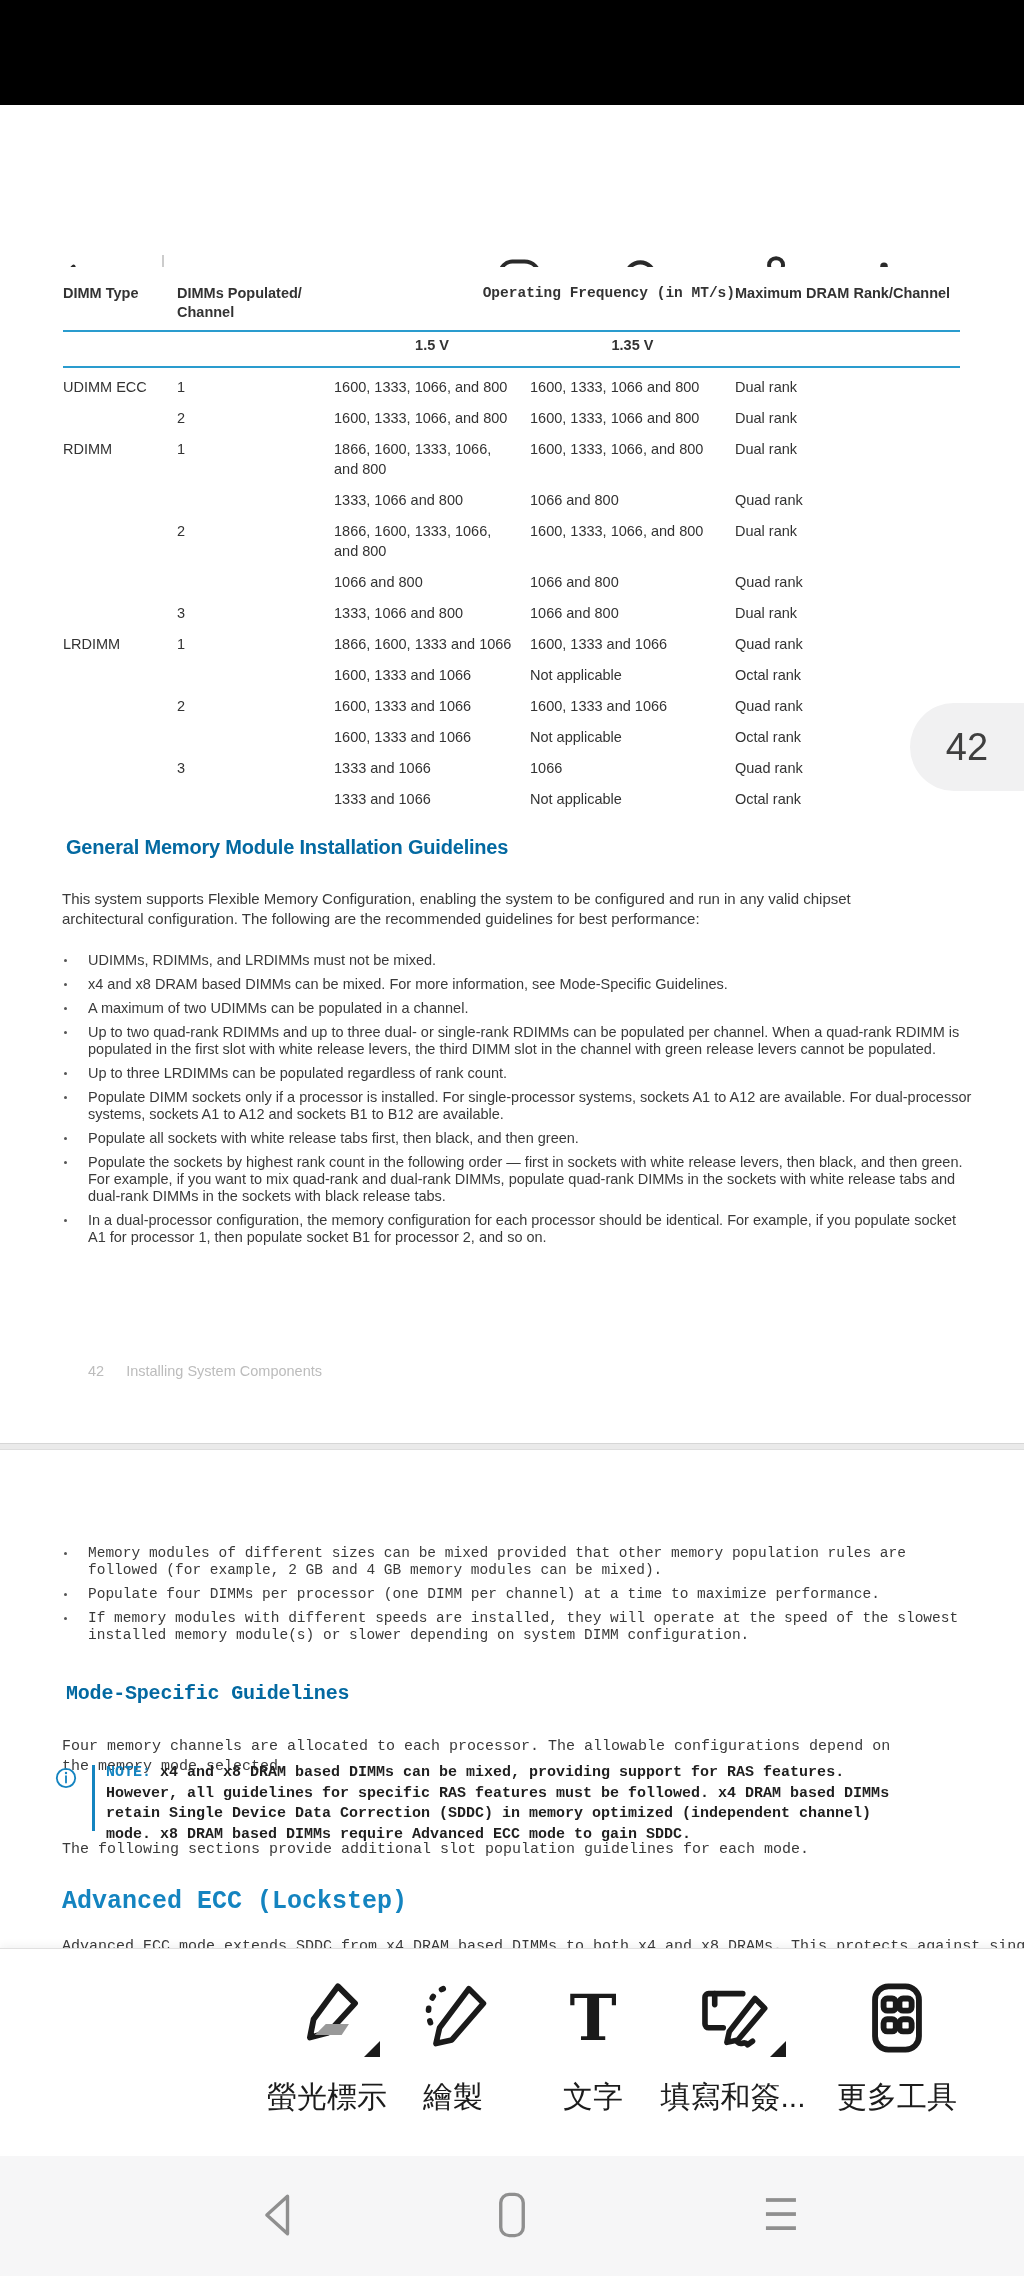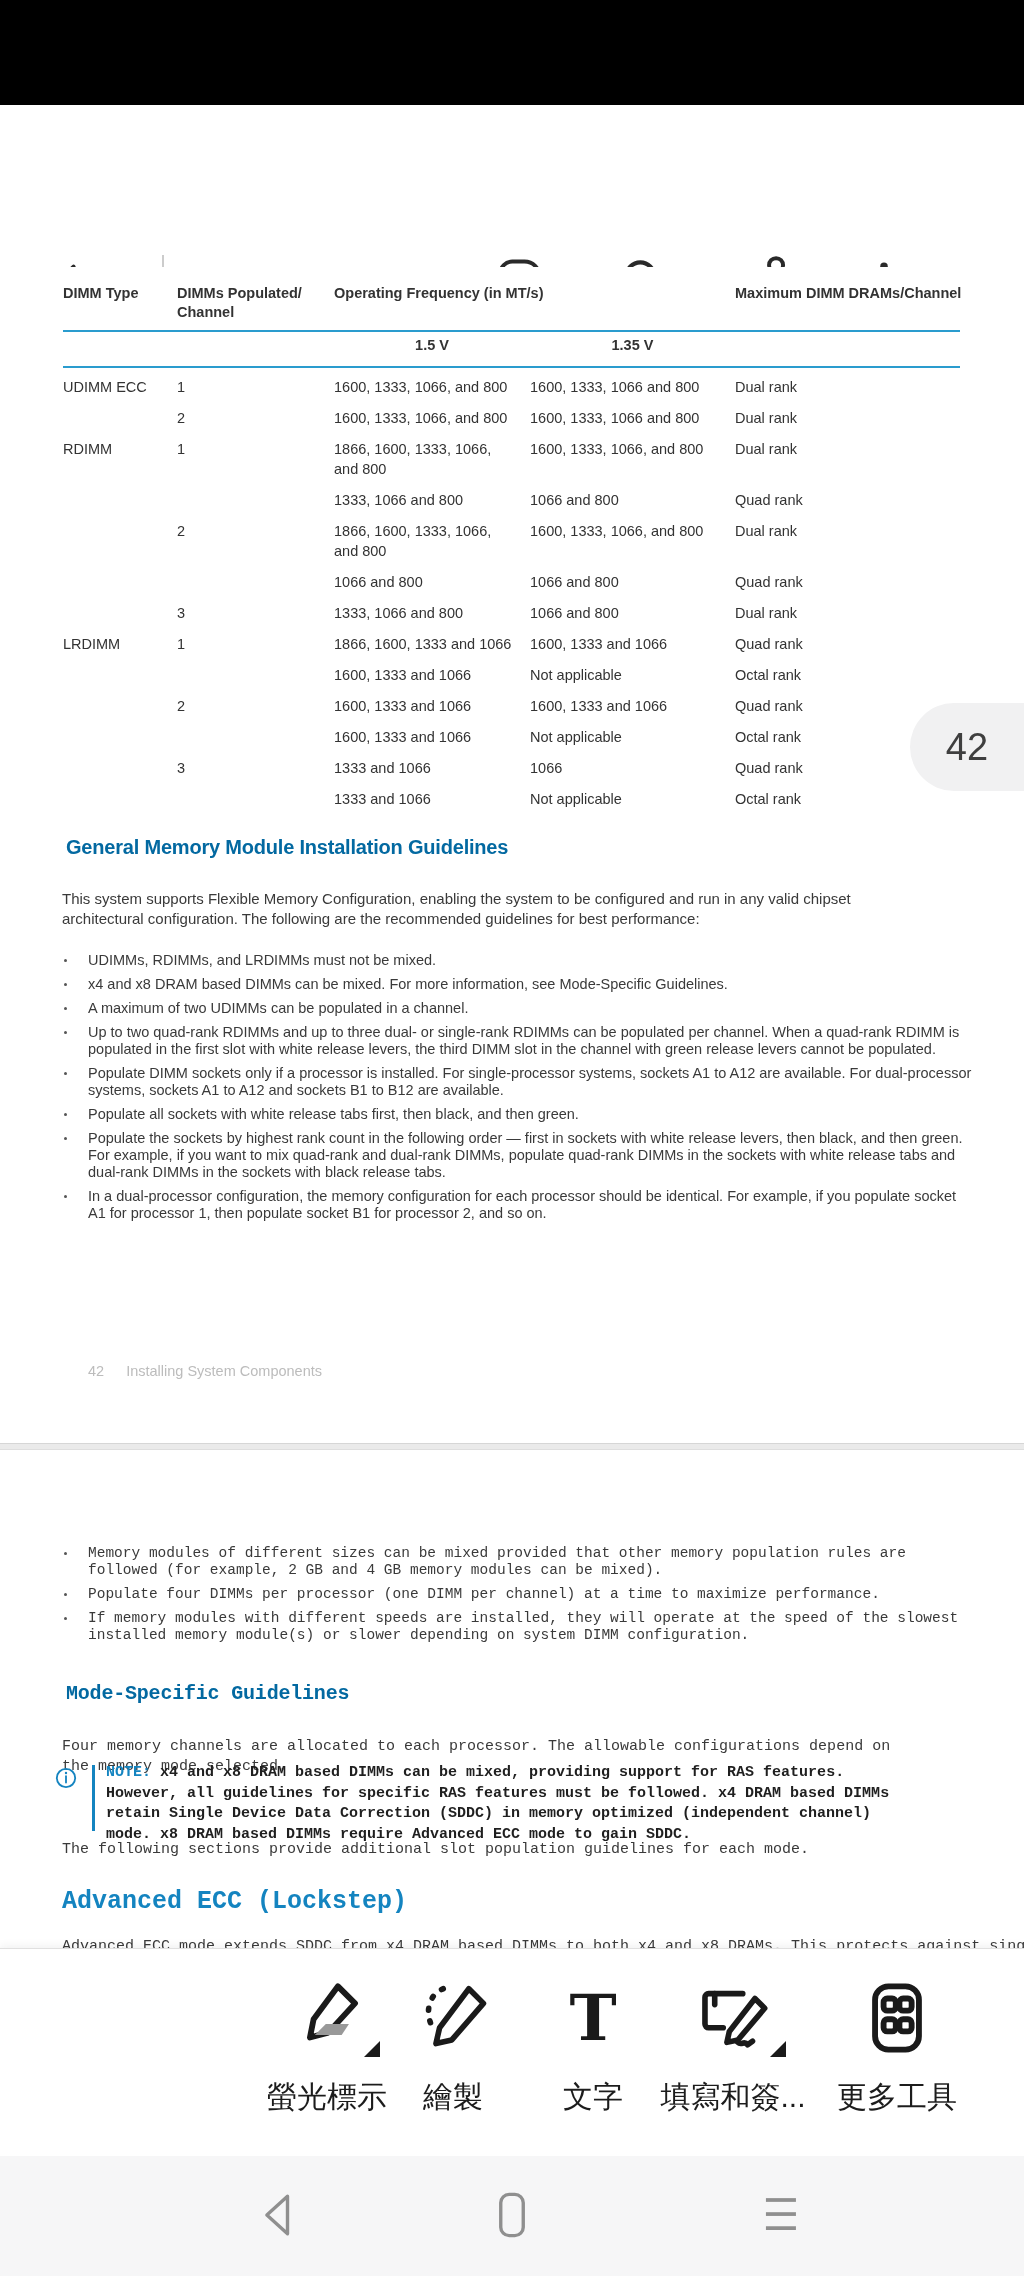--- a/index.html
+++ b/index.html
@@ -23,21 +23,21 @@
   
   .page1 { position:absolute; left:0; top:267px; width:1024px; height:1176px; background:#ffffff; }
   .page-gap { position:absolute; left:0; top:1443px; width:1024px; height:7px; background:#eaeaea; border-top:1px solid #d6d6d6; border-bottom:1px solid #dedede; }
   .page2 { position:absolute; left:0; top:1450px; width:1024px; height:498px; background:#ffffff; overflow:hidden;font-family:Liberation Mono, monospace; }
 
   
   .mtable { position:absolute; left:63px; top:17px; width:897px; font-size:14.5px; color:#333333; }
   .tgrid { display:grid; grid-template-columns:114px 157px 196px 205px 1fr; }
   .thead { font-weight:bold; line-height:19px; }
   .thead .pre { white-space:pre-line; }
-  .th-freq { grid-column:3 / 5; text-align:left; }
+  .th-freq { grid-column:3 / 5; text-align:right;font-family:Liberation Mono, monospace; }
   .th-rank { white-space:nowrap; }
   .trule { height:2px; background:#2a9cce; margin-top:8px; }
   .subhead { font-weight:bold; line-height:26px; }
   .subhead .c { text-align:center; }
   .tbody { padding-top:9px; }
   .trow { display:grid; grid-template-columns:114px 157px 196px 205px 1fr; margin-bottom:11px; }
   .tcell { line-height:20px; padding-right:12px; }
 
   
   .page-badge { position:absolute; right:0; top:436px; width:114px; height:88px; background:#f1f1f2;
@@ -132,21 +132,21 @@
   </header>
 
   <section class="page1">
 
     <div class="mtable">
       <div class="tgrid thead">
         <div>DIMM Type</div>
         <div class="pre">DIMMs Populated/
 Channel</div>
         <div class="th-freq">Operating Frequency (in MT/s)</div>
-        <div class="th-rank">Maximum DIMM DRAMs/Channel</div>
+        <div class="th-rank">Maximum DRAM Rank/Channel</div>
       </div>
       <div class="trule"></div>
       <div class="tgrid subhead">
         <div></div>
           <div></div>
         <div class="c">1.5 V</div>
         <div class="c">1.35 V</div>
         <div></div>
       </div>
       <div class="trule"></div>
@@ -247,20 +247,21 @@
 
     <div class="page-badge">42</div>
 
     <h1 class="h1 p1-h1">General Memory Module Installation Guidelines</h1>
     <p class="para p1-intro">This system supports Flexible Memory Configuration, enabling the system to be configured and run in any valid chipset architectural configuration. The following are the recommended guidelines for best performance:</p>
     <div class="bullets p1-bullets">
         <div class="bullet"><span class="dot"></span><span>UDIMMs, RDIMMs, and LRDIMMs must not be mixed.</span></div>
         <div class="bullet"><span class="dot"></span><span>x4 and x8 DRAM based DIMMs can be mixed. For more information, see Mode-Specific Guidelines.</span></div>
         <div class="bullet"><span class="dot"></span><span>A maximum of two UDIMMs can be populated in a channel.</span></div>
         <div class="bullet"><span class="dot"></span><span>Up to two quad-rank RDIMMs and up to three dual- or single-rank RDIMMs can be populated per channel. When a quad-rank RDIMM is populated in the first slot with white release levers, the third DIMM slot in the channel with green release levers cannot be populated.</span></div>
+        <div class="bullet"><span class="dot"></span><span>Up to three LRDIMMs can be populated regardless of rank count.</span></div>
         <div class="bullet"><span class="dot"></span><span>Populate DIMM sockets only if a processor is installed. For single-processor systems, sockets A1 to A12 are available. For dual-processor systems, sockets A1 to A12 and sockets B1 to B12 are available.</span></div>
         <div class="bullet"><span class="dot"></span><span>Populate all sockets with white release tabs first, then black, and then green.</span></div>
         <div class="bullet"><span class="dot"></span><span>Populate the sockets by highest rank count in the following order — first in sockets with white release levers, then black, and then green. For example, if you want to mix quad-rank and dual-rank DIMMs, populate quad-rank DIMMs in the sockets with white release tabs and dual-rank DIMMs in the sockets with black release tabs.</span></div>
         <div class="bullet"><span class="dot"></span><span>In a dual-processor configuration, the memory configuration for each processor should be identical. For example, if you populate socket A1 for processor 1, then populate socket B1 for processor 2, and so on.</span></div>
       </div>
 
     <div class="page-footer">
       <span>42</span>
       <span>Installing System Components</span>
     </div>

